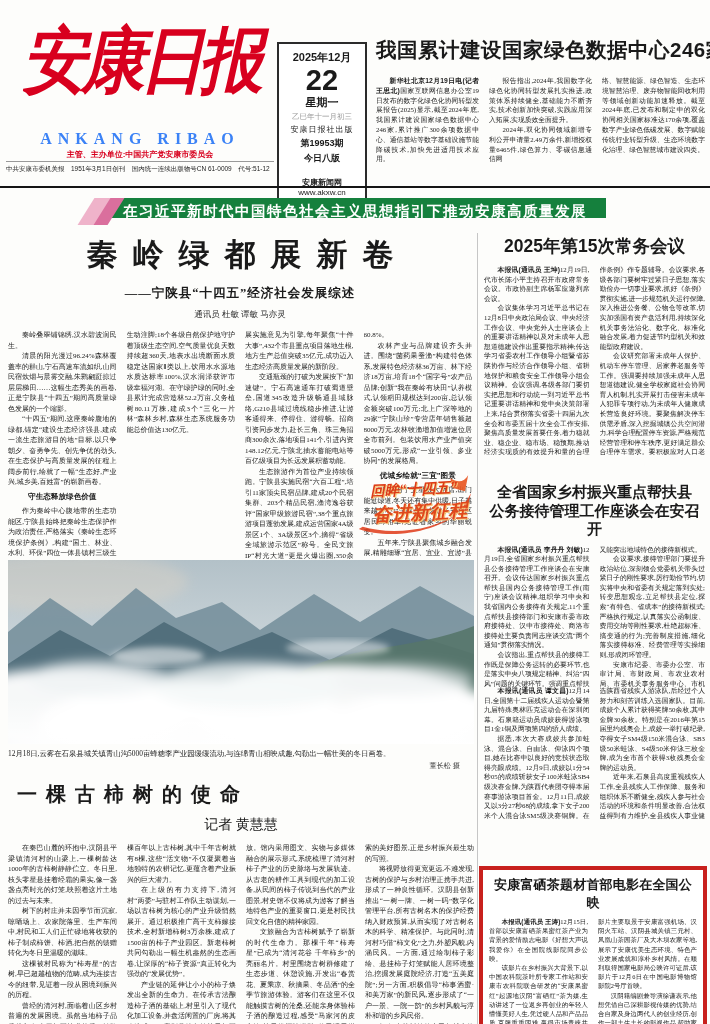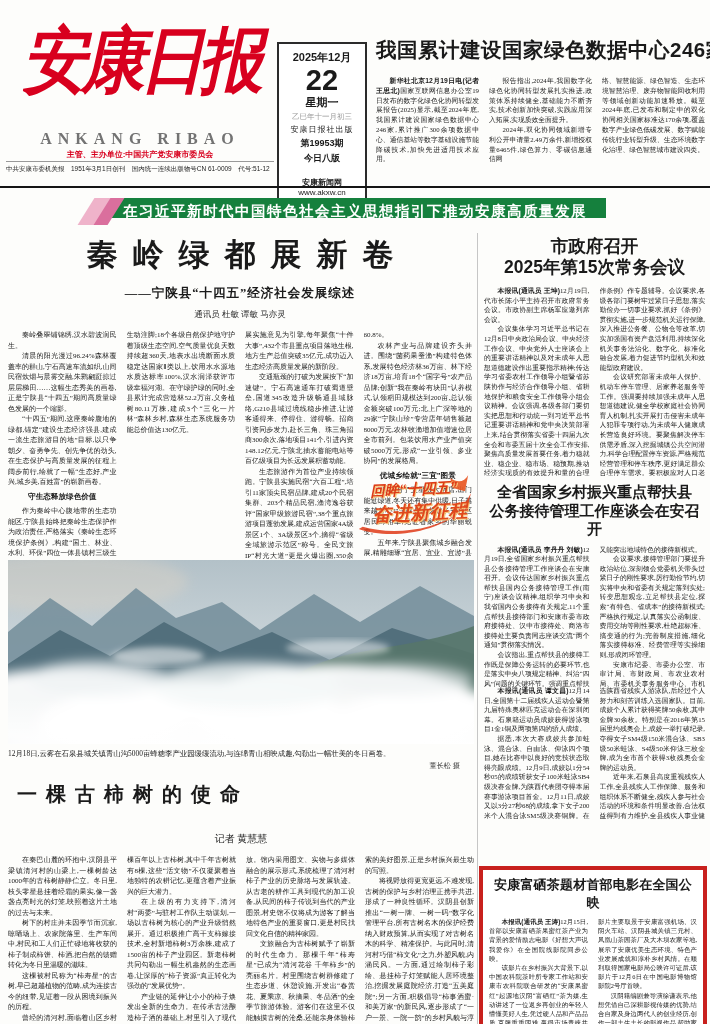--- a/index.html
+++ b/index.html
@@ -4,21 +4,21 @@
 <style>
   html,body{margin:0;padding:0;background:#e9e9e9;}
   #page{position:relative;width:710px;height:1024px;background:#fdfdfb;overflow:hidden;
         font-family:"Liberation Serif",serif;color:#1a1a1a;}
   .abs{position:absolute;}
   
   .mast-title{left:6px;top:-2px;width:268px;height:130px;color:#d8001e;
     font-family:"DejaVu Serif",serif;font-weight:bold;font-style:italic;
     font-size:64px;letter-spacing:-5px;line-height:126px;text-align:center;
     transform:scaleY(1.12);white-space:nowrap;}
-  .mast-en{left:6px;top:130px;width:268px;text-align:center;color:#737373;
+  .mast-en{left:6px;top:130px;width:268px;text-align:center;color:#3b82f6;
     font-family:"Liberation Serif",serif;font-weight:bold;font-size:16px;letter-spacing:6px;}
   .mast-org{left:6px;top:149px;width:268px;text-align:center;color:#d8001e;
     font-family:"Liberation Sans",sans-serif;font-weight:bold;font-size:8px;}
   .mast-strip{left:6px;top:161px;width:268px;border-top:1px solid #999;
     padding-top:3px;font-size:6.5px;color:#222;font-family:"Liberation Sans",sans-serif;
     white-space:nowrap;overflow:hidden;}
   
   .datebox{left:277px;top:6px;width:90px;height:172px;border:2px solid #2b2b2b;
     box-sizing:border-box;text-align:center;font-family:"Liberation Sans",sans-serif;
     padding-top:6px;background:#fff;margin-top:36px;}
@@ -70,21 +70,21 @@
     font-family:"Liberation Sans",sans-serif;font-weight:bold;font-style:italic;
     font-size:19px;color:#e0481c;text-shadow:1px 1px 0 #f7c97e;white-space:nowrap;}
   
   .photo{left:8px;top:560px;width:466px;height:184px;overflow:hidden;background:#cfd8db;}
   .caption{left:8px;top:749px;width:466px;font-size:7.4px;line-height:10px;}
   .credit{text-align:right;padding-right:14px;margin-top:2px;font-size:7.2px;color:#333;}
   
   .tree{left:8px;top:781px;width:466px;}
   .tree-h{font-family:"Liberation Sans",sans-serif;font-weight:bold;font-size:20px;
     letter-spacing:9px;text-align:left;padding-left:9px;}
-  .tree-by{text-align:center;font-size:10px;margin-top:24px;}
+  .tree-by{text-align:center;font-size:14px;margin-top:8px;}
   .tree-cols{margin-top:9px;font-size:7px;line-height:10.5px;}
   .tree-cols .col{height:210px;}
   
   .rstory{left:484px;width:221px;font-size:6.8px;line-height:9.6px;}
   .r-h{font-family:"Liberation Sans",sans-serif;font-weight:bold;text-align:center;}
   .gov{top:236px;}
   .gov .r-h{font-size:17.5px;line-height:21px;}
   .gov .cols{margin-top:8px;}
   .gov .col{height:192px;}
   .reception{top:483px;}
@@ -261,21 +261,20 @@
       <div class="col">
         <p class="np">索的美好图景,正是乡村振兴最生动的写照。</p>
           <p>将视野放得更宽更远,不难发现,古树的保护与乡村治理正携手共进,形成了一种良性循环。汉阴县创新推出“一树一牌、一树一码”数字化管理平台,所有古树名木的保护经费纳入财政预算,从而实现了对古树名木的科学、精准保护。与此同时,清河村巧借“柿文化”之力,外塑风貌,内涵民风。一方面,通过绘制柿子彩绘、悬挂柿子灯笼赋能人居环境整治,挖掘发展庭院经济,打造“五美庭院”;另一方面,积极倡导“柿事酒蜜·和美万家”的新民风,逐步形成了“一户一景、一院一韵”的乡村风貌与淳朴和谐的乡风民俗。</p>
         <p>如今,古柿树的使命已超越个体的生存意义。它连接传统与现代,平衡生态与产业,引领村民从“靠山吃山”走向“依山致富”。正如驻村工作队员罗思远所说,“古树是我们最宝贵的财富。保护好它们,让它们继续见证村庄发展,带动共同富裕,是我们最大的心愿。”</p>
       </div>
     </div>
   </div>
 
   <div class="abs rstory gov">
     <div class="r-h">
-      <div>市政府召开</div>
       <div>2025年第15次常务会议</div>
     </div>
     <div class="cols">
       <div class="col">
         <p><b>本报讯(通讯员 王坤)</b><span>12月19日,代市长陈小平主持召开市政府常务会议。市政协副主席杨军应邀列席会议。</span></p>
         <p>会议集体学习习近平总书记在12月8日中央政治局会议、中央经济工作会议、中央党外人士座谈会上的重要讲话精神以及对未成年人思想道德建设作出重要指示精神;传达学习省委农村工作领导小组暨省苏陕协作与经济合作领导小组、省耕地保护和粮食安全工作领导小组会议精神。会议强调,各级各部门要切实把思想和行动统一到习近平总书记重要讲话精神和党中央决策部署上来,结合贯彻落实省委十四届九次全会和市委五届十次全会工作安排,聚焦高质量发展首要任务,着力稳就业、稳企业、稳市场、稳预期,推动经济实现质的有效提升和量的合理增长,奋力完成全年经济社会发展目标任务,确保“十五五”实现良好开局。</p>
 
       </div>
       <div class="col">
         <p class="np">作条例》作专题辅导。会议要求,各级各部门要树牢过紧日子思想,落实勤俭办一切事业要求,抓好《条例》贯彻实施,进一步规范机关运行保障,深入推进公务餐、公物仓等改革,切实加强国有资产盘活利用,持续深化机关事务法治化、数字化、标准化融合发展,着力促进节约型机关和效能型政府建设。</p>

